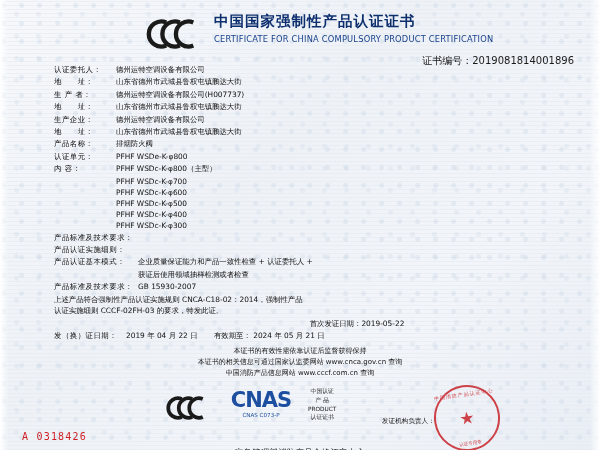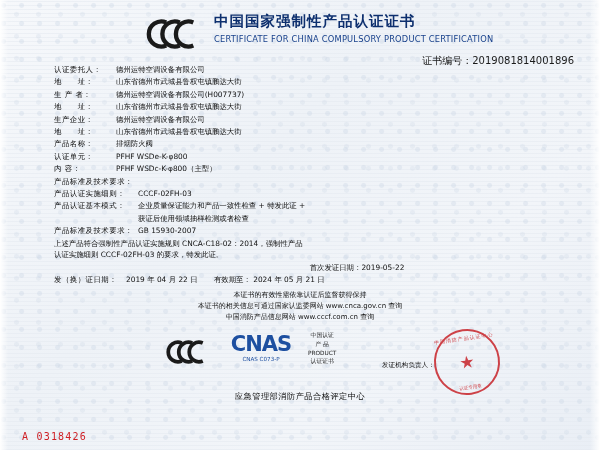--- a/index.html
+++ b/index.html
@@ -138,31 +138,37 @@
         </div>
       <div class="row">
           <div class="lab">认证单元：</div>
           <div class="val">PFHF WSDe-K-φ800</div>
         </div>
 
       <div class="row">
         <div class="lab">内 容：</div>
         <div class="val">PFHF WSDc-K-φ800（主型）</div>
       </div>
+      <div class="models">
+        <div>PFHF WSDc-K-φ700</div>
+        <div>PFHF WSDc-K-φ600</div>
+        <div>PFHF WSDc-K-φ500</div>
+        <div>PFHF WSDc-K-φ400</div>
+        <div>PFHF WSDc-K-φ300</div>
+      </div>
 
       <div class="row">
           <div class="lab" style="width:84px;flex:0 0 84px">产品标准及技术要求：</div>
         </div>
       <div class="row">
           <div class="lab" style="width:84px;flex:0 0 84px">产品认证实施细则：</div>
-          <div class="val">CCCF-02FH-03</div>
         </div>
       <div class="row">
           <div class="lab" style="width:84px;flex:0 0 84px">产品认证基本模式：</div>
-          <div class="val">企业质量保证能力和产品一致性检查 + 特发此证 +</div>
+          <div class="val">企业质量保证能力和产品一致性检查 + 认证委托人 +</div>
         </div>
       <div class="row">
           <div class="lab" style="width:84px;flex:0 0 84px"></div>
           <div class="val">获证后使用领域抽样检测或者检查</div>
         </div>
       <div class="row">
           <div class="lab" style="width:84px;flex:0 0 84px">产品标准及技术要求：</div>
           <div class="val">GB 15930-2007</div>
         </div>
 

